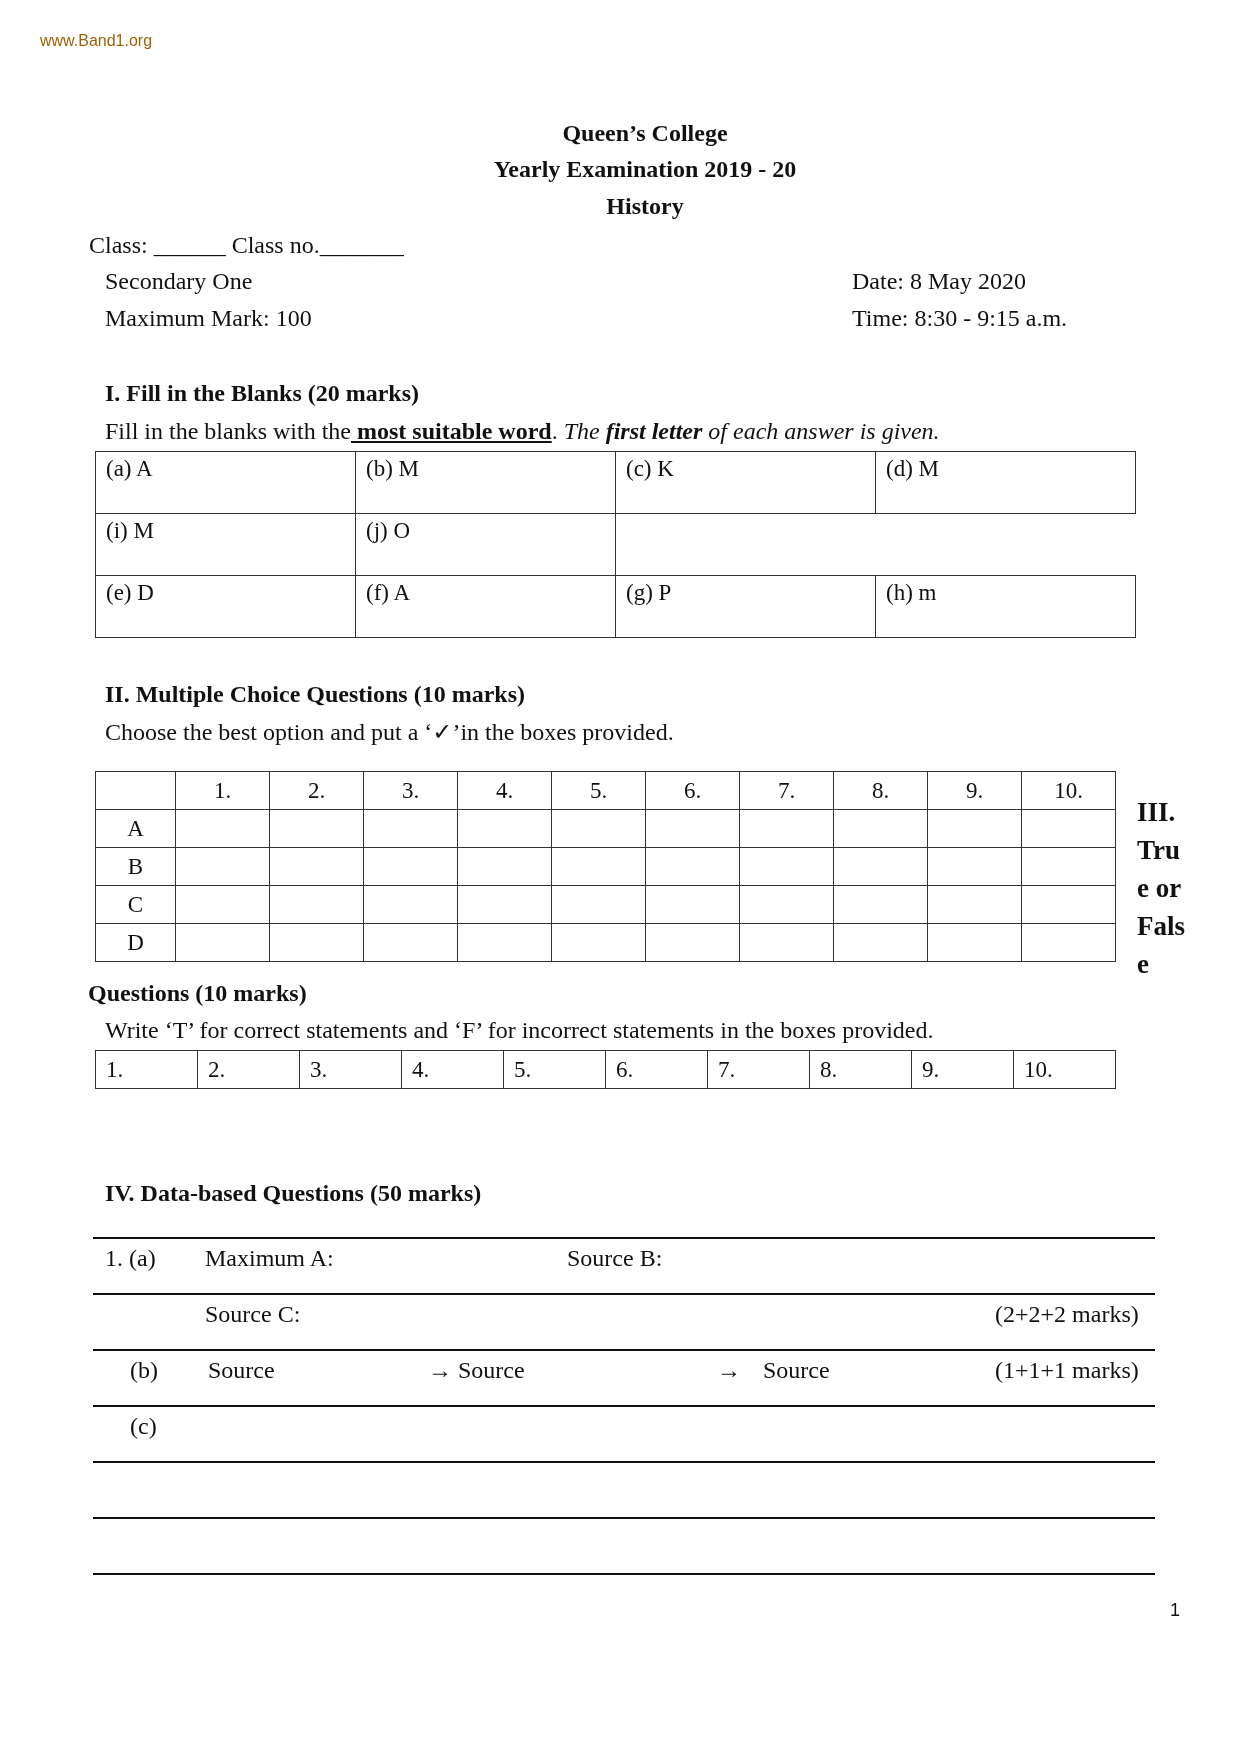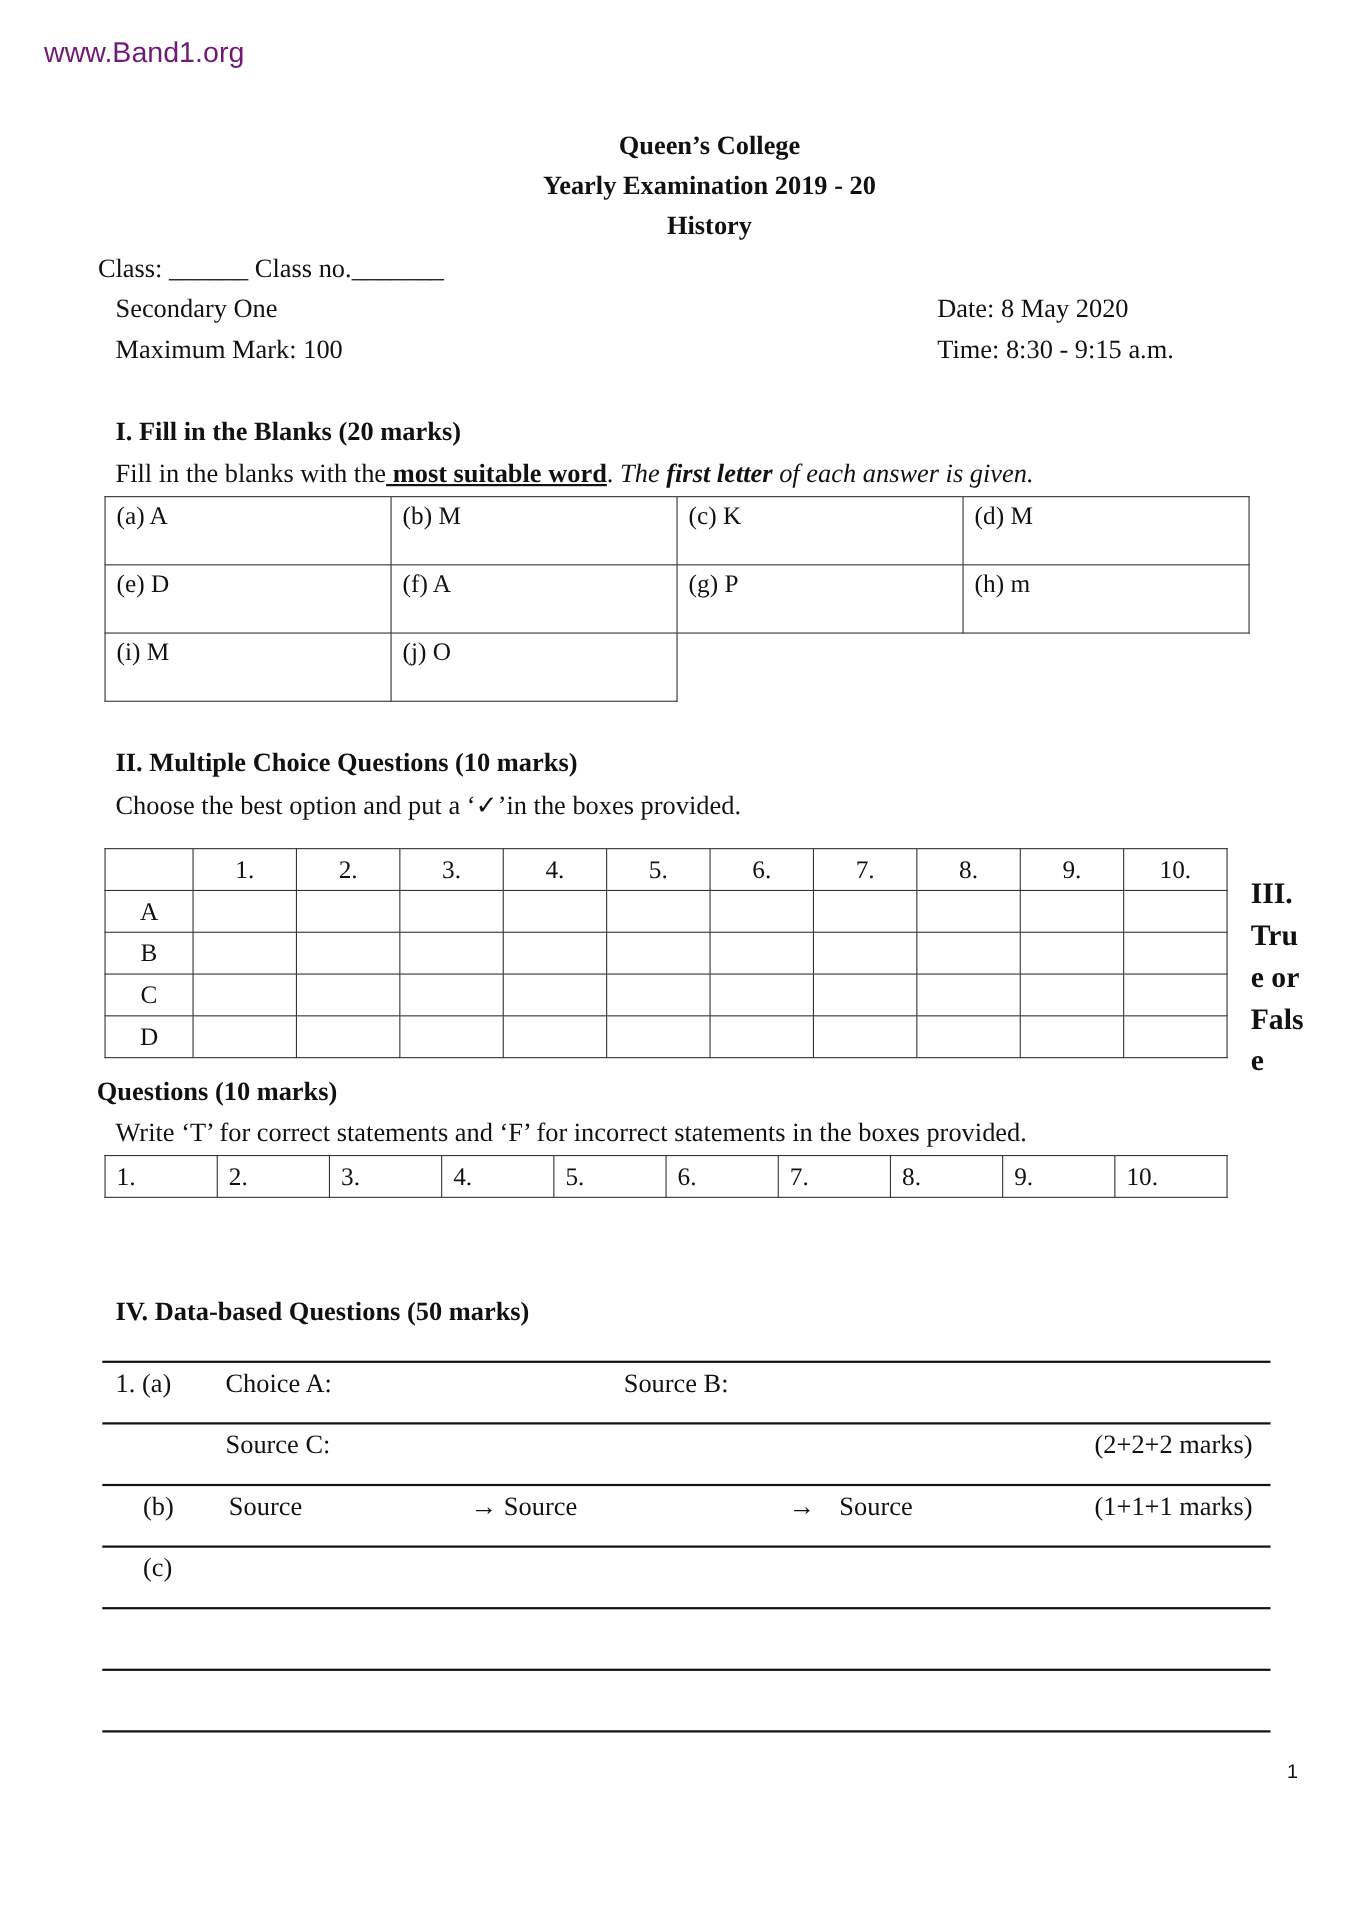--- a/index.html
+++ b/index.html
@@ -1,20 +1,20 @@
 <!DOCTYPE html>
 <html><head>
 <meta charset="utf-8">
 <style>
   html, body { margin: 0; padding: 0; background: #ffffff; }
   body { width: 1240px; height: 1754px; position: relative; overflow: hidden; color: #111; }
   .serif { font-family: "Liberation Serif", "DejaVu Serif", serif; }
   .sans { font-family: "Liberation Sans", "DejaVu Sans", sans-serif; }
   .abs { position: absolute; }
-  .watermark { left: 40px; top: 32px; font-size: 26px; color: #701a75; }
+  .watermark { left: 40px; top: 32px; font-size: 16px; color: #a16207; }
   .center { left: 0; width: 1290px; text-align: center; font-weight: bold; font-size: 24px; }
   .txt { font-size: 24px; white-space: nowrap; }
   .bold { font-weight: bold; }
   .u { text-decoration: underline; font-weight: bold; }
   .i { font-style: italic; }
   table { border-collapse: collapse; position: absolute; }
   td { border: 1.5px solid #333; font-family: "Liberation Serif", "DejaVu Serif", serif; font-size: 23px; padding: 0; }
   .fill td { width: 260px; height: 62px; vertical-align: top; padding: 4px 10px; box-sizing: border-box; }
   .fill td.empty { border: none; }
   .mcq td { height: 38px; text-align: center; vertical-align: middle; box-sizing: border-box; }
@@ -47,30 +47,30 @@
 
 <table class="fill" style="left:95px; top:451px;">
   <tbody>
       <tr>
     <td>(a) A</td>
     <td>(b) M</td>
     <td>(c) K</td>
     <td>(d) M</td>
   </tr>
   <tr>
+    <td>(i) M</td>
+    <td>(j) O</td>
+    <td class="empty"></td>
+    <td class="empty"></td>
+  </tr>
+  <tr>
     <td>(e) D</td>
     <td>(f) A</td>
     <td>(g) P</td>
     <td>(h) m</td>
-  </tr>
-  <tr>
-    <td>(i) M</td>
-    <td>(j) O</td>
-    <td class="empty"></td>
-    <td class="empty"></td>
   </tr>
 </tbody>
   </table>
 
 <div class="abs serif txt bold" style="left:105px; top:681px;">II. Multiple Choice Questions (10 marks)</div>
 <div class="abs serif txt" style="left:105px; top:718px;">Choose the best option and put a ‘✓’in the boxes provided.</div>
 
 <table class="mcq" style="left:95px; top:771px;">
   <tbody>
       <tr>
@@ -165,21 +165,21 @@
     <td>9.</td>
     <td>10.</td>
   </tr>
 </tbody>
   </table>
 
 <div class="abs serif txt bold" style="left:105px; top:1180px;">IV. Data-based Questions (50 marks)</div>
 
 <div class="hline" style="top:1237px;"></div>
 <div class="abs serif txt" style="left:105px; top:1245px;">1. (a)</div>
-<div class="abs serif txt" style="left:205px; top:1245px;">Choice A:</div>
+<div class="abs serif txt" style="left:205px; top:1245px;">Maximum A:</div>
 <div class="abs serif txt" style="left:567px; top:1245px;">Source B:</div>
 
 <div class="hline" style="top:1293px;"></div>
 <div class="abs serif txt" style="left:205px; top:1301px;">Source C:</div>
 <div class="abs serif txt" style="left:995px; top:1301px;">(2+2+2 marks)</div>
 
 <div class="hline" style="top:1349px;"></div>
 <div class="abs serif txt" style="left:130px; top:1357px;">(b)</div>
 <div class="abs serif txt" style="left:208px; top:1357px;">Source</div>
 <div class="abs serif txt" style="left:428px; top:1357px;">→ Source</div>

